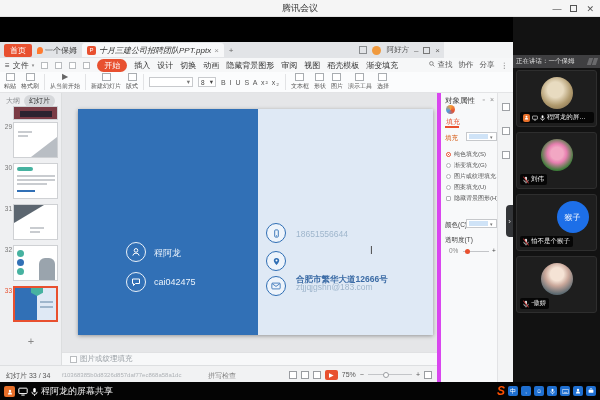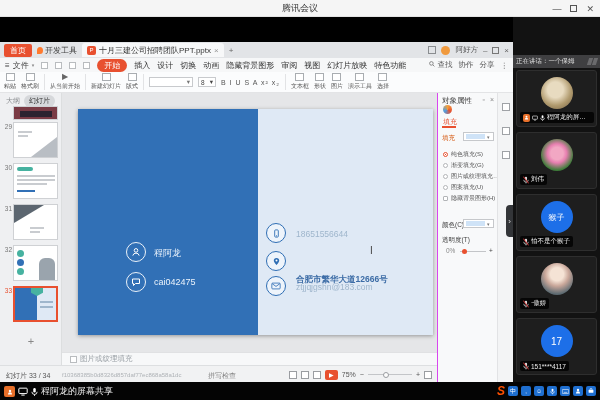--- a/index.html
+++ b/index.html
@@ -18,21 +18,21 @@
   .share-banner { left:4px; top:385px; display:flex; align-items:center; gap:3px; }
   .share-banner .txt { color:#f0f0f0; font-size:9px; }
   .badge-person { width:11px; height:11px; background:#e8702a; border-radius:2px; display:flex; align-items:center; justify-content:center; }
   .sogou { right:4px; top:385px; display:flex; align-items:center; gap:3px; }
   .sogou .s { color:#ff5000; font-weight:bold; font-style:italic; font-size:12px; line-height:12px; }
   .ime-ico { width:10px; height:10px; background:#1f6fd0; border-radius:2px; color:#fff; font-size:6px;
              display:flex; align-items:center; justify-content:center; }
 
   
   .wps { left:0; top:42px; width:513px; height:340px; background:#f4f5f6; overflow:hidden; }
-  .tabbar { left:0; top:0; width:513px; height:16px; background:#e2e4e7; display:flex; align-items:center; gap:5px; padding:0 4px; position:absolute; }
+  .tabbar { left:0; top:0; width:444px; height:16px; background:#e2e4e7; display:flex; align-items:center; gap:5px; padding:0 4px; position:absolute; }
   .home-tab { background:#e8502f; color:#fff; font-size:8px; border-radius:2px; padding:1px 6px; }
   .docer-tab { display:flex; align-items:center; gap:2px; font-size:8px; color:#444; }
   .flame { width:6px; height:7px; background:#ff7a2f; border-radius:50% 50% 50% 0; }
   .doc-tab { display:flex; align-items:center; gap:3px; background:#f7f8f9; border-radius:3px 3px 0 0;
              height:14px; padding:0 5px; font-size:8px; color:#333; max-width:170px; }
   .doc-ico { width:9px; height:9px; background:#e8502f; color:#fff; font-size:6px; border-radius:2px;
              display:flex; align-items:center; justify-content:center; flex:0 0 auto; }
   .tab-right { position:absolute; right:4px; top:0; height:16px; display:flex; align-items:center; gap:5px; }
   .grid-ico { width:8px; height:8px; border:1px solid #8a8d90; }
   .avatar-dot { width:9px; height:9px; border-radius:50%; background:#f09a3e; }
@@ -96,21 +96,21 @@
   .st { position:absolute; top:5px; font-size:7px; color:#555; }
   .st-hash { position:absolute; top:5.5px; left:62px; font-size:6px; color:#aeb2b6; }
   .st-right { position:absolute; right:5px; top:0; height:17px; display:flex; align-items:center; gap:4px; }
   .vico { width:8px; height:8px; border:1px solid #9a9da1; background:#fff; }
   .playbox { width:13px; height:10px; background:#e8502f; border-radius:2px; color:#fff; font-size:6px;
              display:flex; align-items:center; justify-content:center; }
   .slider { width:44px; height:1px; background:#c3c5c8; position:relative; }
   .knob { position:absolute; left:34%; top:-2.5px; width:6px; height:6px; background:#fdfdfd; border:1px solid #9a9da1; border-radius:50%; }
   .zlbl { font-size:7px; color:#555; }
 
-  .panel { left:437px; top:51px; width:60px; height:289px; background:#f8f9fa; border-left:1px solid #d946ef; position:absolute; }
+  .panel { left:437px; top:51px; width:60px; height:289px; background:#f8f9fa; border-left:4px solid #d946ef; position:absolute; }
   .panel .hdr { position:absolute; left:4px; top:3px; font-size:7.5px; color:#333; }
   .panel .hico { position:absolute; top:3px; font-size:7px; color:#888; }
   .ftab { position:absolute; left:5px; top:24px; font-size:7px; color:#e8502f; }
   .ftab-bar { position:absolute; left:4px; top:33px; width:14px; height:2px; background:#e8502f; }
   .fill-ico { position:absolute; left:5px; top:12px; width:9px; height:9px; border-radius:50%;
               background:conic-gradient(#f3a03c,#e8502f,#4f9ee3,#f3a03c); }
   .prow-lbl { position:absolute; font-size:6.5px; color:#444; left:4px; }
   .pdrop { position:absolute; left:25px; width:31px; height:9px; background:#fff; border:1px solid #c6c8cb;
            display:flex; align-items:center; }
   .pdrop .sw { width:19px; height:5px; background:#cfe3f7; margin-left:2px; }
@@ -127,21 +127,21 @@
   .collapse-tab { left:506px; top:163px; width:7px; height:32px; background:#333538; border-radius:4px 0 0 4px;
                   color:#ddd; font-size:8px; display:flex; align-items:center; justify-content:center; position:absolute; }
 
   
   .sidebar { left:513px; top:17px; width:87px; height:365px; background:#121212; position:absolute; }
   .speak-bar { position:absolute; left:0px; top:38px; width:87px; height:13px; background:#3f3f41;
                display:flex; align-items:center; gap:2px; padding:0 3px; }
   .speak-bar .sp { font-size:6.5px; color:#ddd; white-space:nowrap; overflow:hidden; }
   .tile { position:absolute; left:3px; width:81px; height:57px; background:#1e1e1e; border:1px solid #2e2e2e; border-radius:3px; }
   .pav { position:absolute; left:50%; top:6px; transform:translateX(-50%); width:32px; height:32px; border-radius:50%; }
-  .pav.txtav { background:#1d6fe8; color:#fff; display:flex; align-items:center; justify-content:center; }
+  .pav.txtav { background:#1d6fe8; color:#fff; display:flex; align-items:center; justify-content:center;margin-left:16px; }
   .plabel { position:absolute; left:3px; bottom:3px; background:rgba(0,0,0,.8); border-radius:2px;
             display:flex; align-items:center; gap:2px; padding:1px 3px; max-width:74px; }
   .plabel .pn { font-size:6.5px; color:#eee; white-space:nowrap; overflow:hidden; text-overflow:ellipsis; }
   .logo-marks { margin-left:auto; display:flex; gap:1px; }
   .logo-marks i { width:4px; height:7px; background:#6a6a6c; transform:skewX(-18deg); }
 </style>
 </head>
 <body>
 
 <div id="app">
@@ -154,25 +154,25 @@
     <span class="maxbox"></span>
     <span>✕</span>
   </div>
 
   <div class="abs wps">
 
     <div class="tabbar">
       <span class="home-tab">首页</span>
       <span class="docer-tab">
         <span class="flame"></span>
-        <span>开发工具</span>
+        <span>一个保姆</span>
       </span>
       <span class="doc-tab">
         <span class="doc-ico">P</span>
-        <span style="overflow:hidden;text-overflow:ellipsis;white-space:nowrap;">十月三建公司招聘团队PPT.pptx</span>
+        <span style="overflow:hidden;text-overflow:ellipsis;white-space:nowrap;font-style:italic;">十月三建公司招聘团队PPT.pptx</span>
         <span style="color:#999;">×</span>
       </span>
       <span class="mini">+</span>
       <span class="tab-right">
         <span class="grid-ico"></span>
         <span class="avatar-dot"></span>
         <span class="uname">阿好方</span>
         <span class="mini">–</span>
         <span class="maxbox" style="border-color:#777;"></span>
         <span class="mini">×</span>
@@ -190,22 +190,22 @@
       <span class="qico"></span>
       <span class="qico"></span>
       <span class="menu-item active">开始</span>
       <span class="menu-item">插入</span>
       <span class="menu-item">设计</span>
       <span class="menu-item">切换</span>
       <span class="menu-item">动画</span>
       <span class="menu-item">隐藏背景图形</span>
       <span class="menu-item">审阅</span>
       <span class="menu-item">视图</span>
-      <span class="menu-item">幻灯片放映</span>
-      <span class="menu-item">特色功能</span>
+      <span class="menu-item">稻壳模板</span>
+      <span class="menu-item">渐变填充</span>
       <span class="menu-right">
         <span>
           <svg width="6" height="6" viewBox="0 0 10 10">
               <circle cx="4" cy="4" r="3" fill="none" stroke="#777" stroke-width="1.4"></circle>
               <line x1="6.5" y1="6.5" x2="9" y2="9" stroke="#777" stroke-width="1.4"></line>
             </svg>
           <span>查找</span>
         </span>
         <span>协作</span>
         <span>分享</span>
@@ -514,34 +514,20 @@
         <svg width="6" height="8" viewBox="0 0 8 10">
             <rect x="2.6" y="0.5" width="2.8" height="5" rx="1.4" fill="#ddd"></rect>
             <path d="M1 4.8a3 3 0 0 0 6 0" stroke="#ddd" fill="none" stroke-width="1"></path>
             <line x1="4" y1="7.8" x2="4" y2="9.5" stroke="#ddd" stroke-width="1"></line>
             <line x1="0.5" y1="0.5" x2="7.5" y2="9.5" stroke="#e03a3a" stroke-width="1.3"></line>
           </svg>
         <span class="pn">·傲娇</span>
       </div>
     </div>
 
-    <div class="tile" style="top:301px;">
-      <div class="pav txtav">
-        <span style="font-size:10px;">17</span>
-      </div>
-      <div class="plabel">
-        <svg width="6" height="8" viewBox="0 0 8 10">
-            <rect x="2.6" y="0.5" width="2.8" height="5" rx="1.4" fill="#ddd"></rect>
-            <path d="M1 4.8a3 3 0 0 0 6 0" stroke="#ddd" fill="none" stroke-width="1"></path>
-            <line x1="4" y1="7.8" x2="4" y2="9.5" stroke="#ddd" stroke-width="1"></line>
-            <line x1="0.5" y1="0.5" x2="7.5" y2="9.5" stroke="#e03a3a" stroke-width="1.3"></line>
-          </svg>
-        <span class="pn">151****4117</span>
-      </div>
-    </div>
   </div>
 
   <div class="abs bottom-bar"></div>
   <div class="abs share-banner">
     <span class="badge-person">
       <svg width="6" height="6" viewBox="0 0 10 10">
           <circle cx="5" cy="3.4" r="2" fill="#fff"></circle>
           <path d="M1.5 9a3.5 3.5 0 0 1 7 0z" fill="#fff"></path>
         </svg>
     </span>

